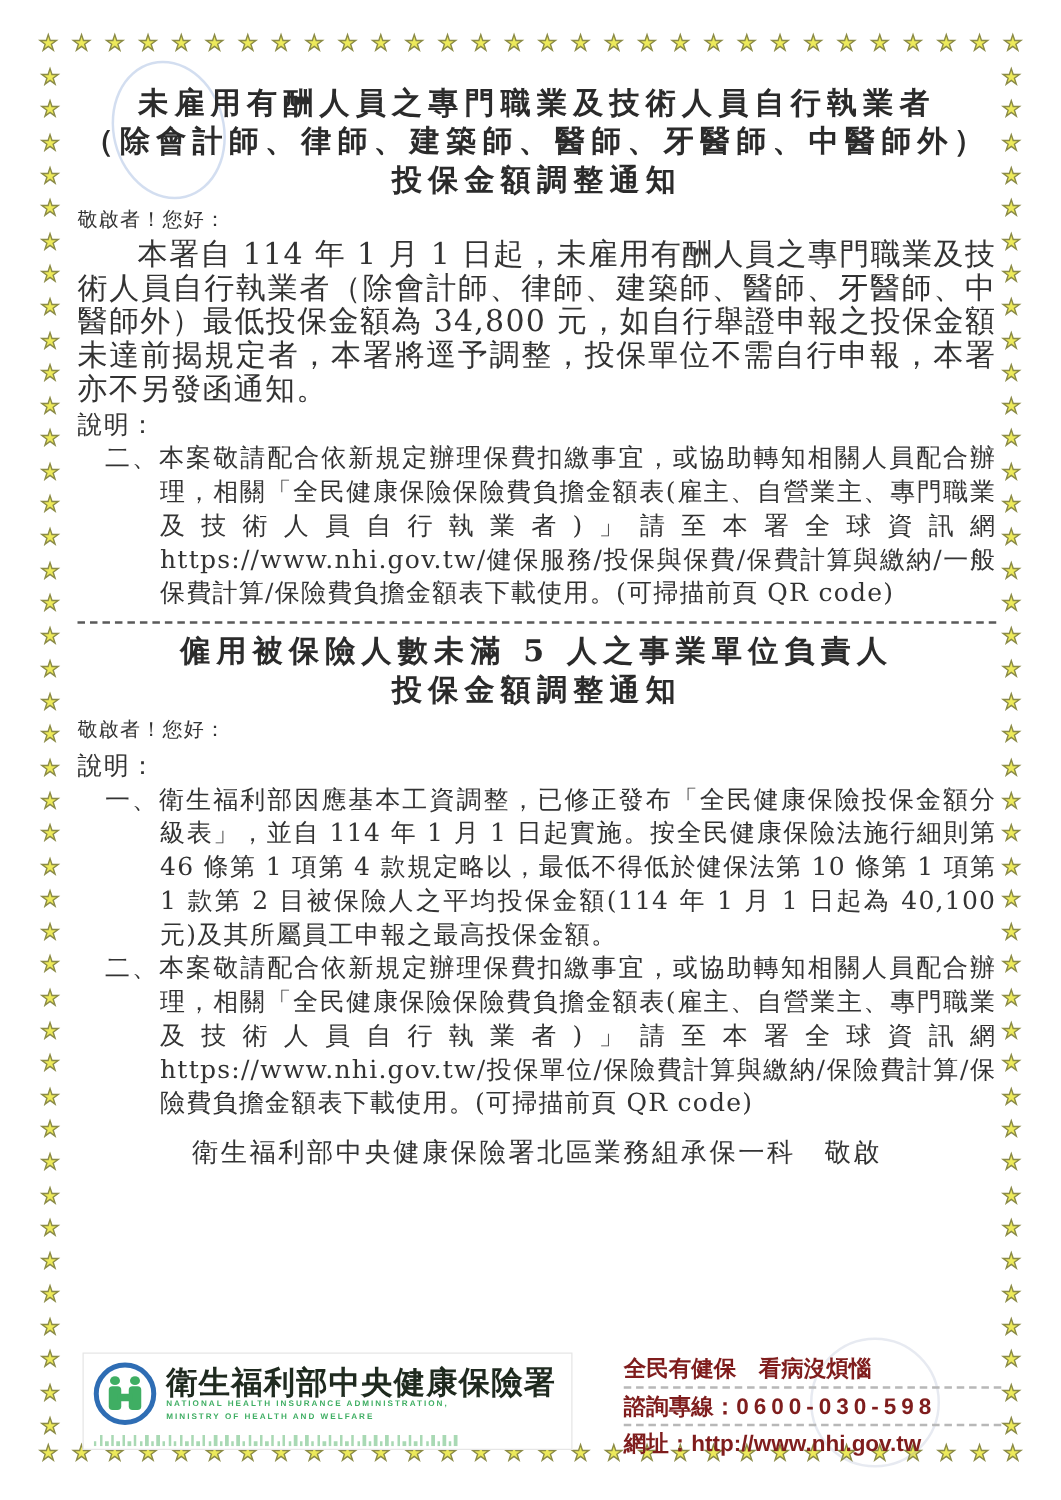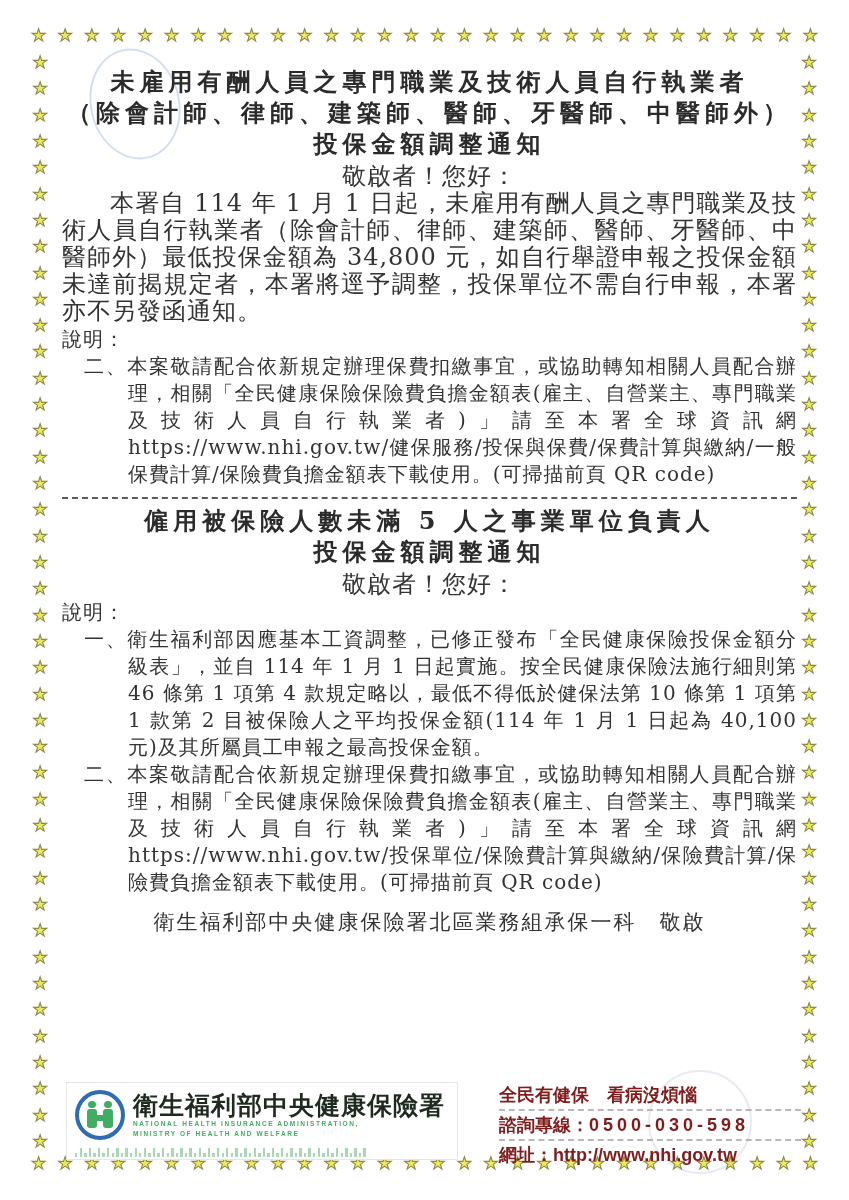--- a/index.html
+++ b/index.html
@@ -73,24 +73,23 @@
   .notice-title {
     text-align: center;
     font-weight: bold;
     font-size: 24px;
     line-height: 31px;
     letter-spacing: 5px;
     color: #2b2b2b;
     margin-bottom: 3px;
   }
   .salutation {
-    font-size: 24px;
+    font-size: 16px;
     line-height: 28px;
     letter-spacing: 1px;
-    text-align: center;
   }
   .body-para {
     font-size: 24px;
     line-height: 27px;
     letter-spacing: 1px;
     text-align: justify;
     text-indent: 2em;
   }
   .explain-label {
     font-size: 20px;
@@ -496,19 +495,19 @@
           <span class="bar" style="height: 4px;"></span>
           <span class="bar" style="height: 9px;"></span>
           <span class="bar" style="height: 4px;"></span>
           <span class="bar" style="height: 9px;"></span>
         </div>
     </div>
 
     <div class="contact">
       <div class="contact-line">全民有健保　看病沒煩惱</div>
       <hr class="dash-rule">
-      <div class="contact-line"><span>諮詢專線：</span><span class="num">0500-030-598</span></div>
+      <div class="contact-line"><span>諮詢專線：</span><span class="num">0600-030-598</span></div>
       <hr class="dash-rule">
       <div class="contact-line"><span>網址：</span><span>http://www.nhi.gov.tw</span></div>
     </div>
   </div>
 
 </div>
 
 </body></html>

